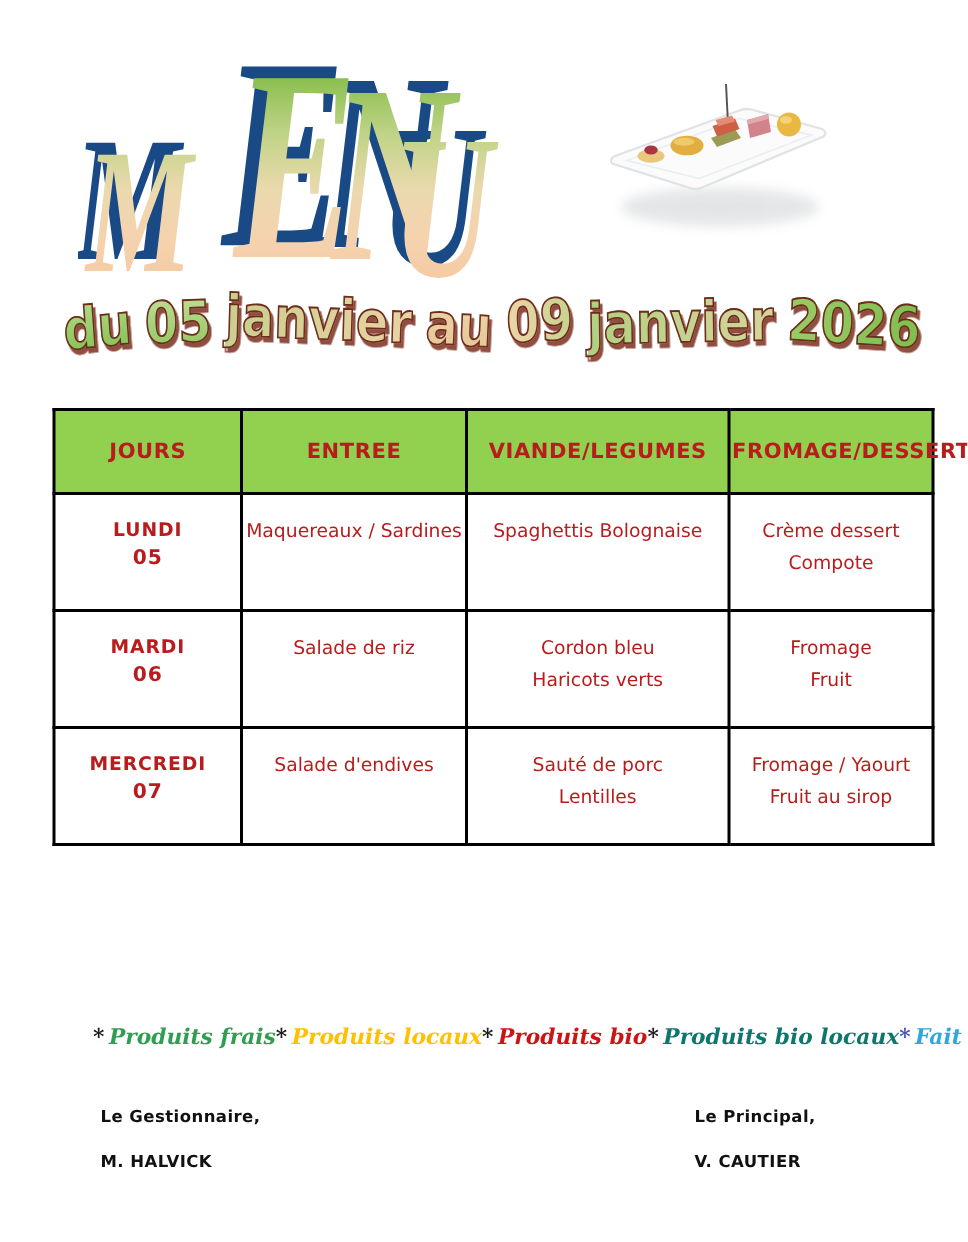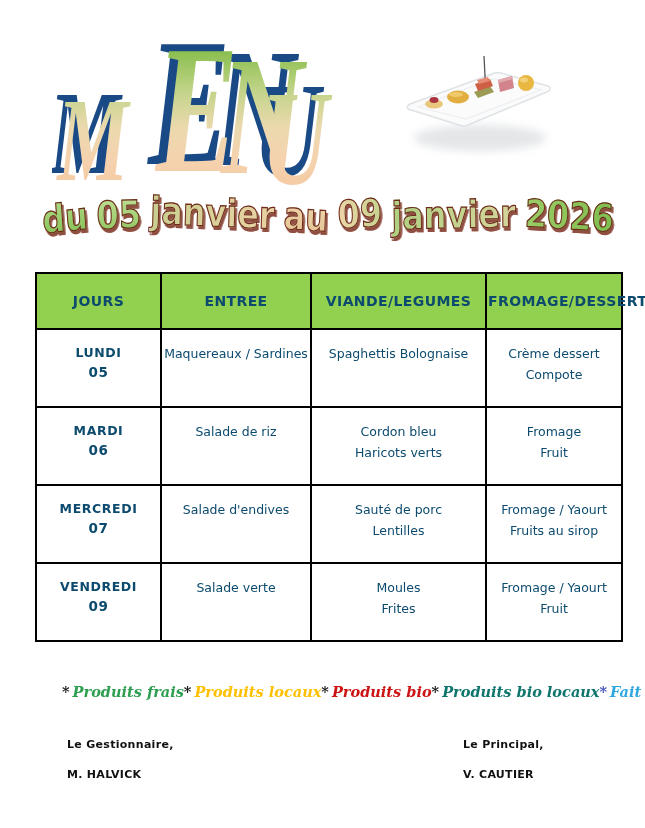--- a/index.html
+++ b/index.html
@@ -36,21 +36,21 @@
   .w5{background-image:linear-gradient(90deg,#AFD181,#D6D49C);transform:rotate(-1deg);}
   .w6{background-image:linear-gradient(90deg,#9ACB66,#7FBE4F);transform:rotate(3deg) translateY(1px);}
 
   
   table.menu{
     position:absolute;left:35px;top:272px;width:586px;
     border-collapse:collapse;table-layout:fixed;
   }
   table.menu th,table.menu td{
     border:2px solid #000000;text-align:center;vertical-align:top;
-    font-family:"DejaVu Sans",sans-serif;color:#0c4a6e;
+    font-family:"DejaVu Sans",sans-serif;color:#b91c1c;
   }
   table.menu th{
     height:52px;vertical-align:middle;
     font-size:14px;font-weight:bold;letter-spacing:0.4px;
   }
   table.menu td{height:62px;padding-top:13px;font-size:12.5px;margin-top:44px;}
   td.daycell{font-weight:bold;font-size:13.5px;letter-spacing:0.6px;}
   .cell-line{line-height:21px;}
   .day-name{line-height:19px;}
   .day-num{line-height:20px;font-size:13.5px;}
@@ -193,39 +193,21 @@
         <td>
           <div class="cell-line">Salade d'endives</div>
           <div class="cell-line"></div>
         </td>
         <td>
           <div class="cell-line">Sauté de porc</div>
           <div class="cell-line">Lentilles</div>
         </td>
         <td>
           <div class="cell-line">Fromage / Yaourt</div>
-          <div class="cell-line">Fruits au sirop</div>
-        </td>
-      </tr>
-      <tr>
-        <td class="daycell">
-          <div class="day-name">VENDREDI</div>
-          <div class="day-num">09</div>
-        </td>
-        <td>
-          <div class="cell-line">Salade verte</div>
-          <div class="cell-line"></div>
-        </td>
-        <td>
-          <div class="cell-line">Moules</div>
-          <div class="cell-line">Frites</div>
-        </td>
-        <td>
-          <div class="cell-line">Fromage / Yaourt</div>
-          <div class="cell-line">Fruit</div>
+          <div class="cell-line">Fruit au sirop</div>
         </td>
       </tr>
     </tbody>
   </table>
 
   <div class="legend">
     <span class="legend-item">
       <span class="star" style="color: rgb(26, 26, 26);">*</span><span style="color: rgb(46, 158, 80);">Produits frais</span>
     </span>
     <span class="legend-item">

